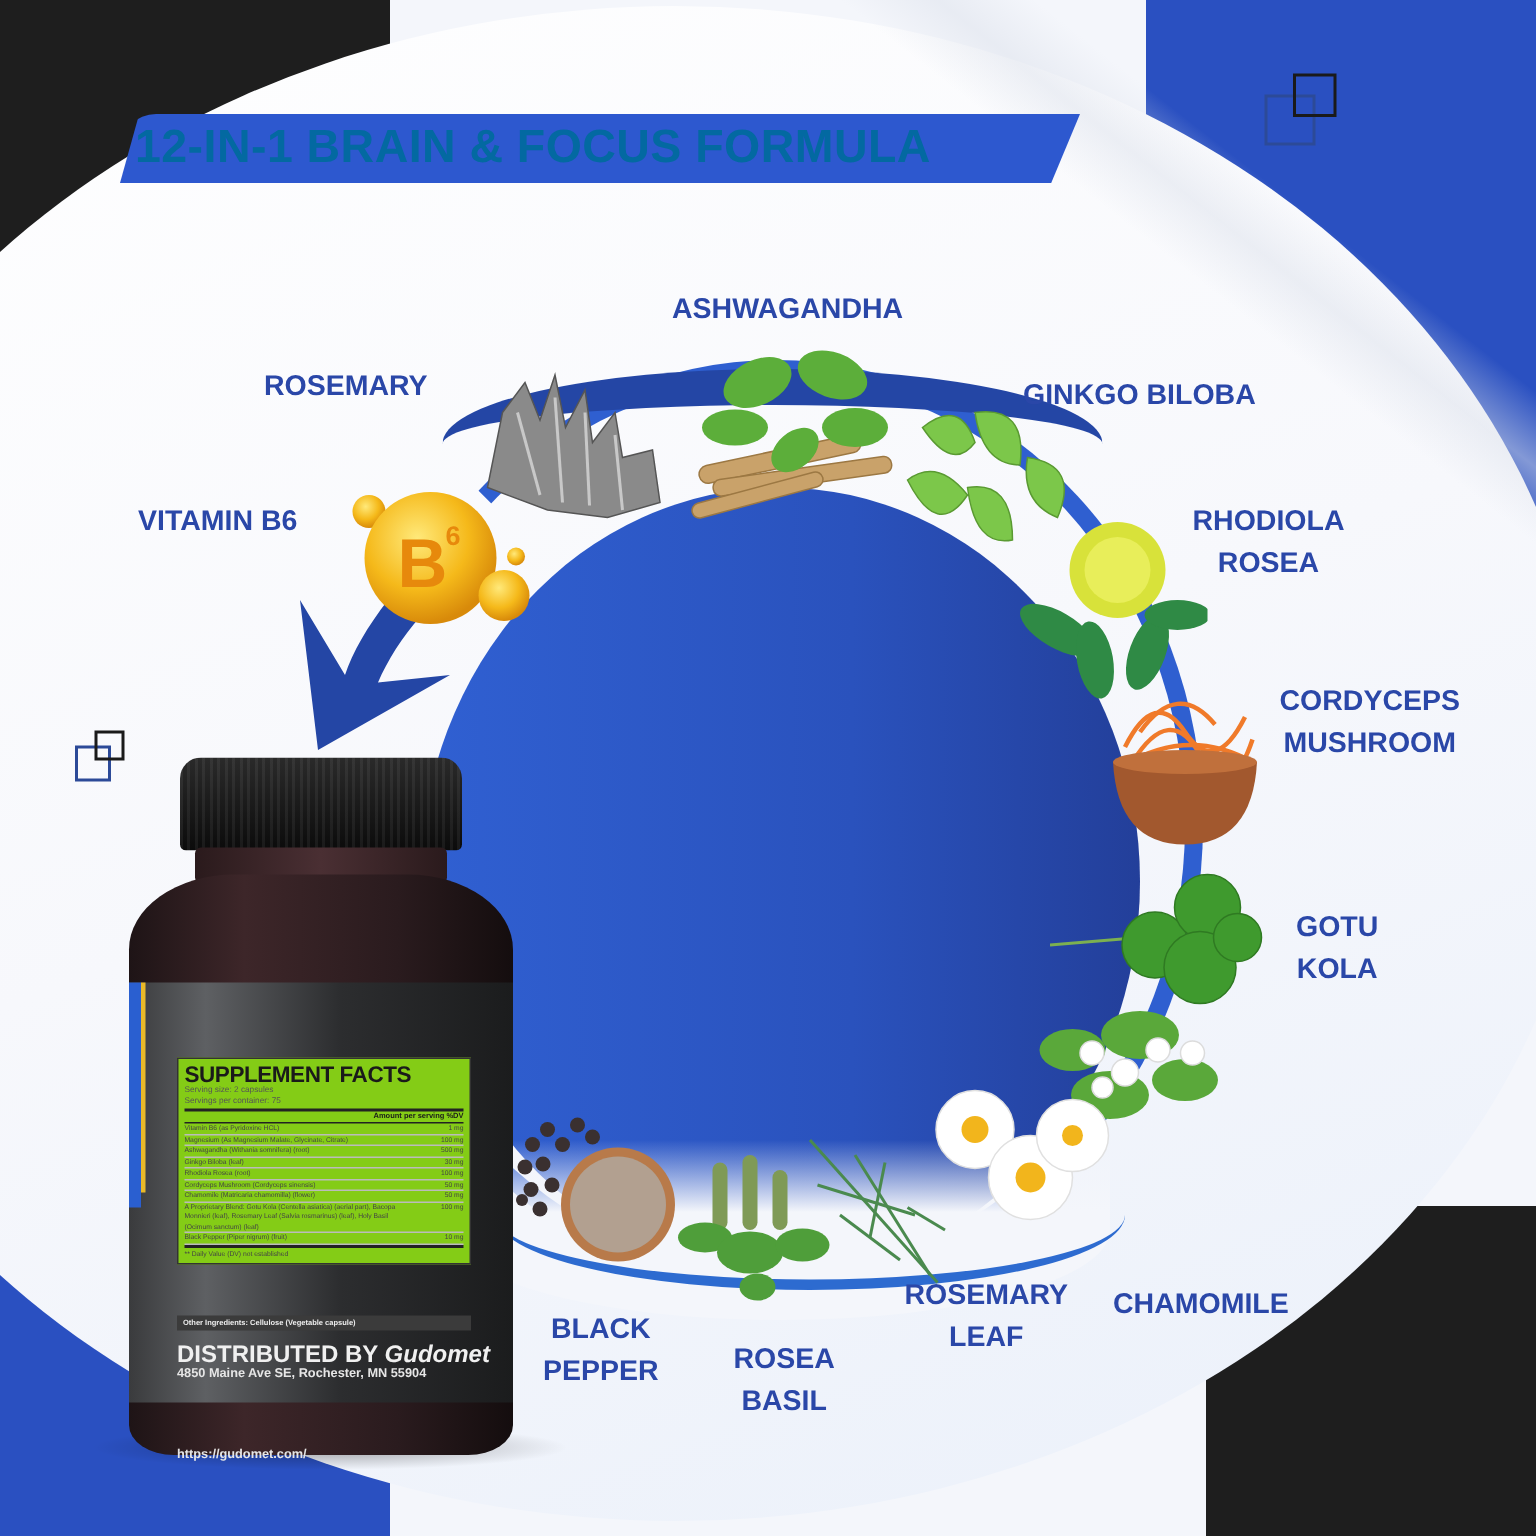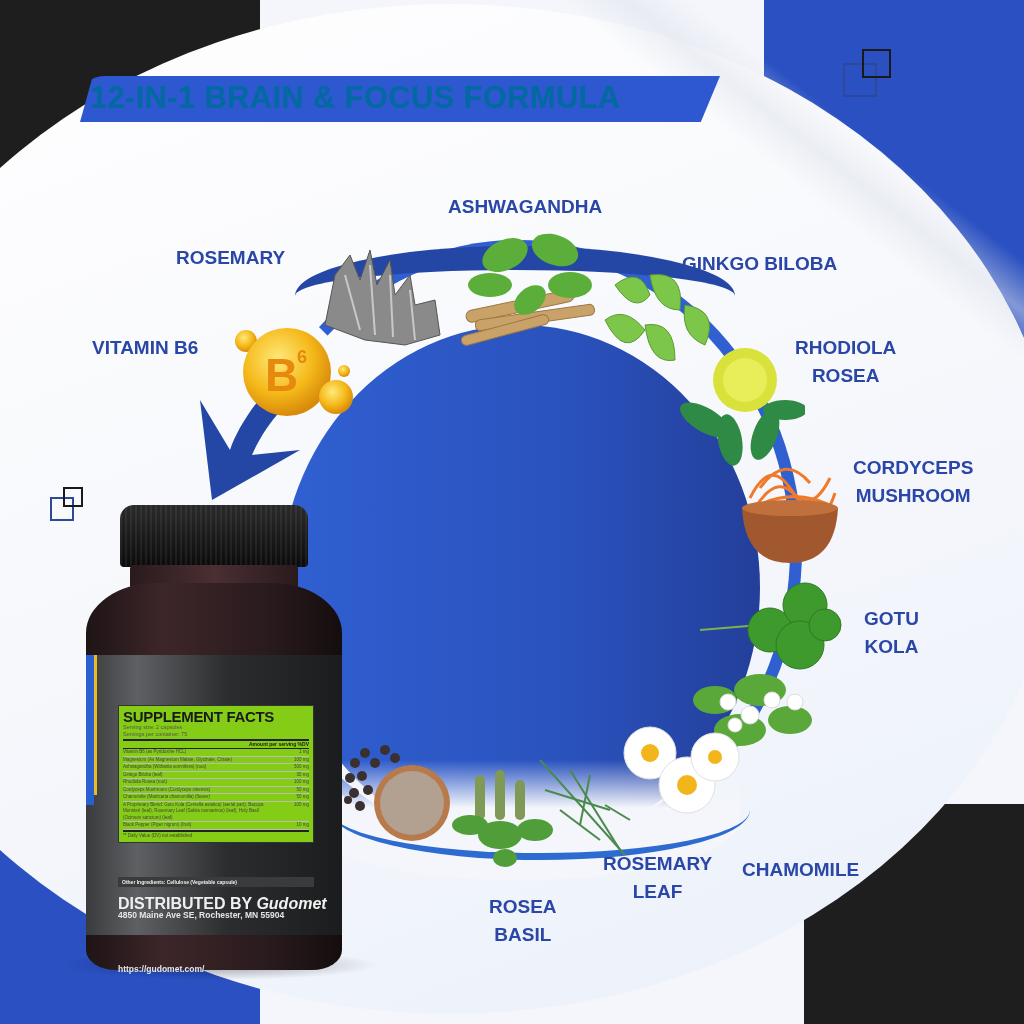--- a/index.html
+++ b/index.html
@@ -275,20 +275,24 @@
     <div>CHAMOMILE</div>
   </div>
   <div class="label" style="left:603px; top:850px;">
     <div>ROSEMARY</div>
     <div>LEAF</div>
   </div>
   <div class="label" style="left:489px; top:893px;">
     <div>ROSEA</div>
     <div>BASIL</div>
   </div>
+  <div class="label" style="left:362px; top:873px;">
+    <div>BLACK</div>
+    <div>PEPPER</div>
+  </div>
   <div class="label" style="left:92px; top:334px;">
     <div>VITAMIN B6</div>
   </div>
   <div class="label" style="left:176px; top:244px;">
     <div>ROSEMARY</div>
   </div>
 
   <div class="bottle-shadow"></div>
   <div class="bottle">
     <div class="cap"></div>

